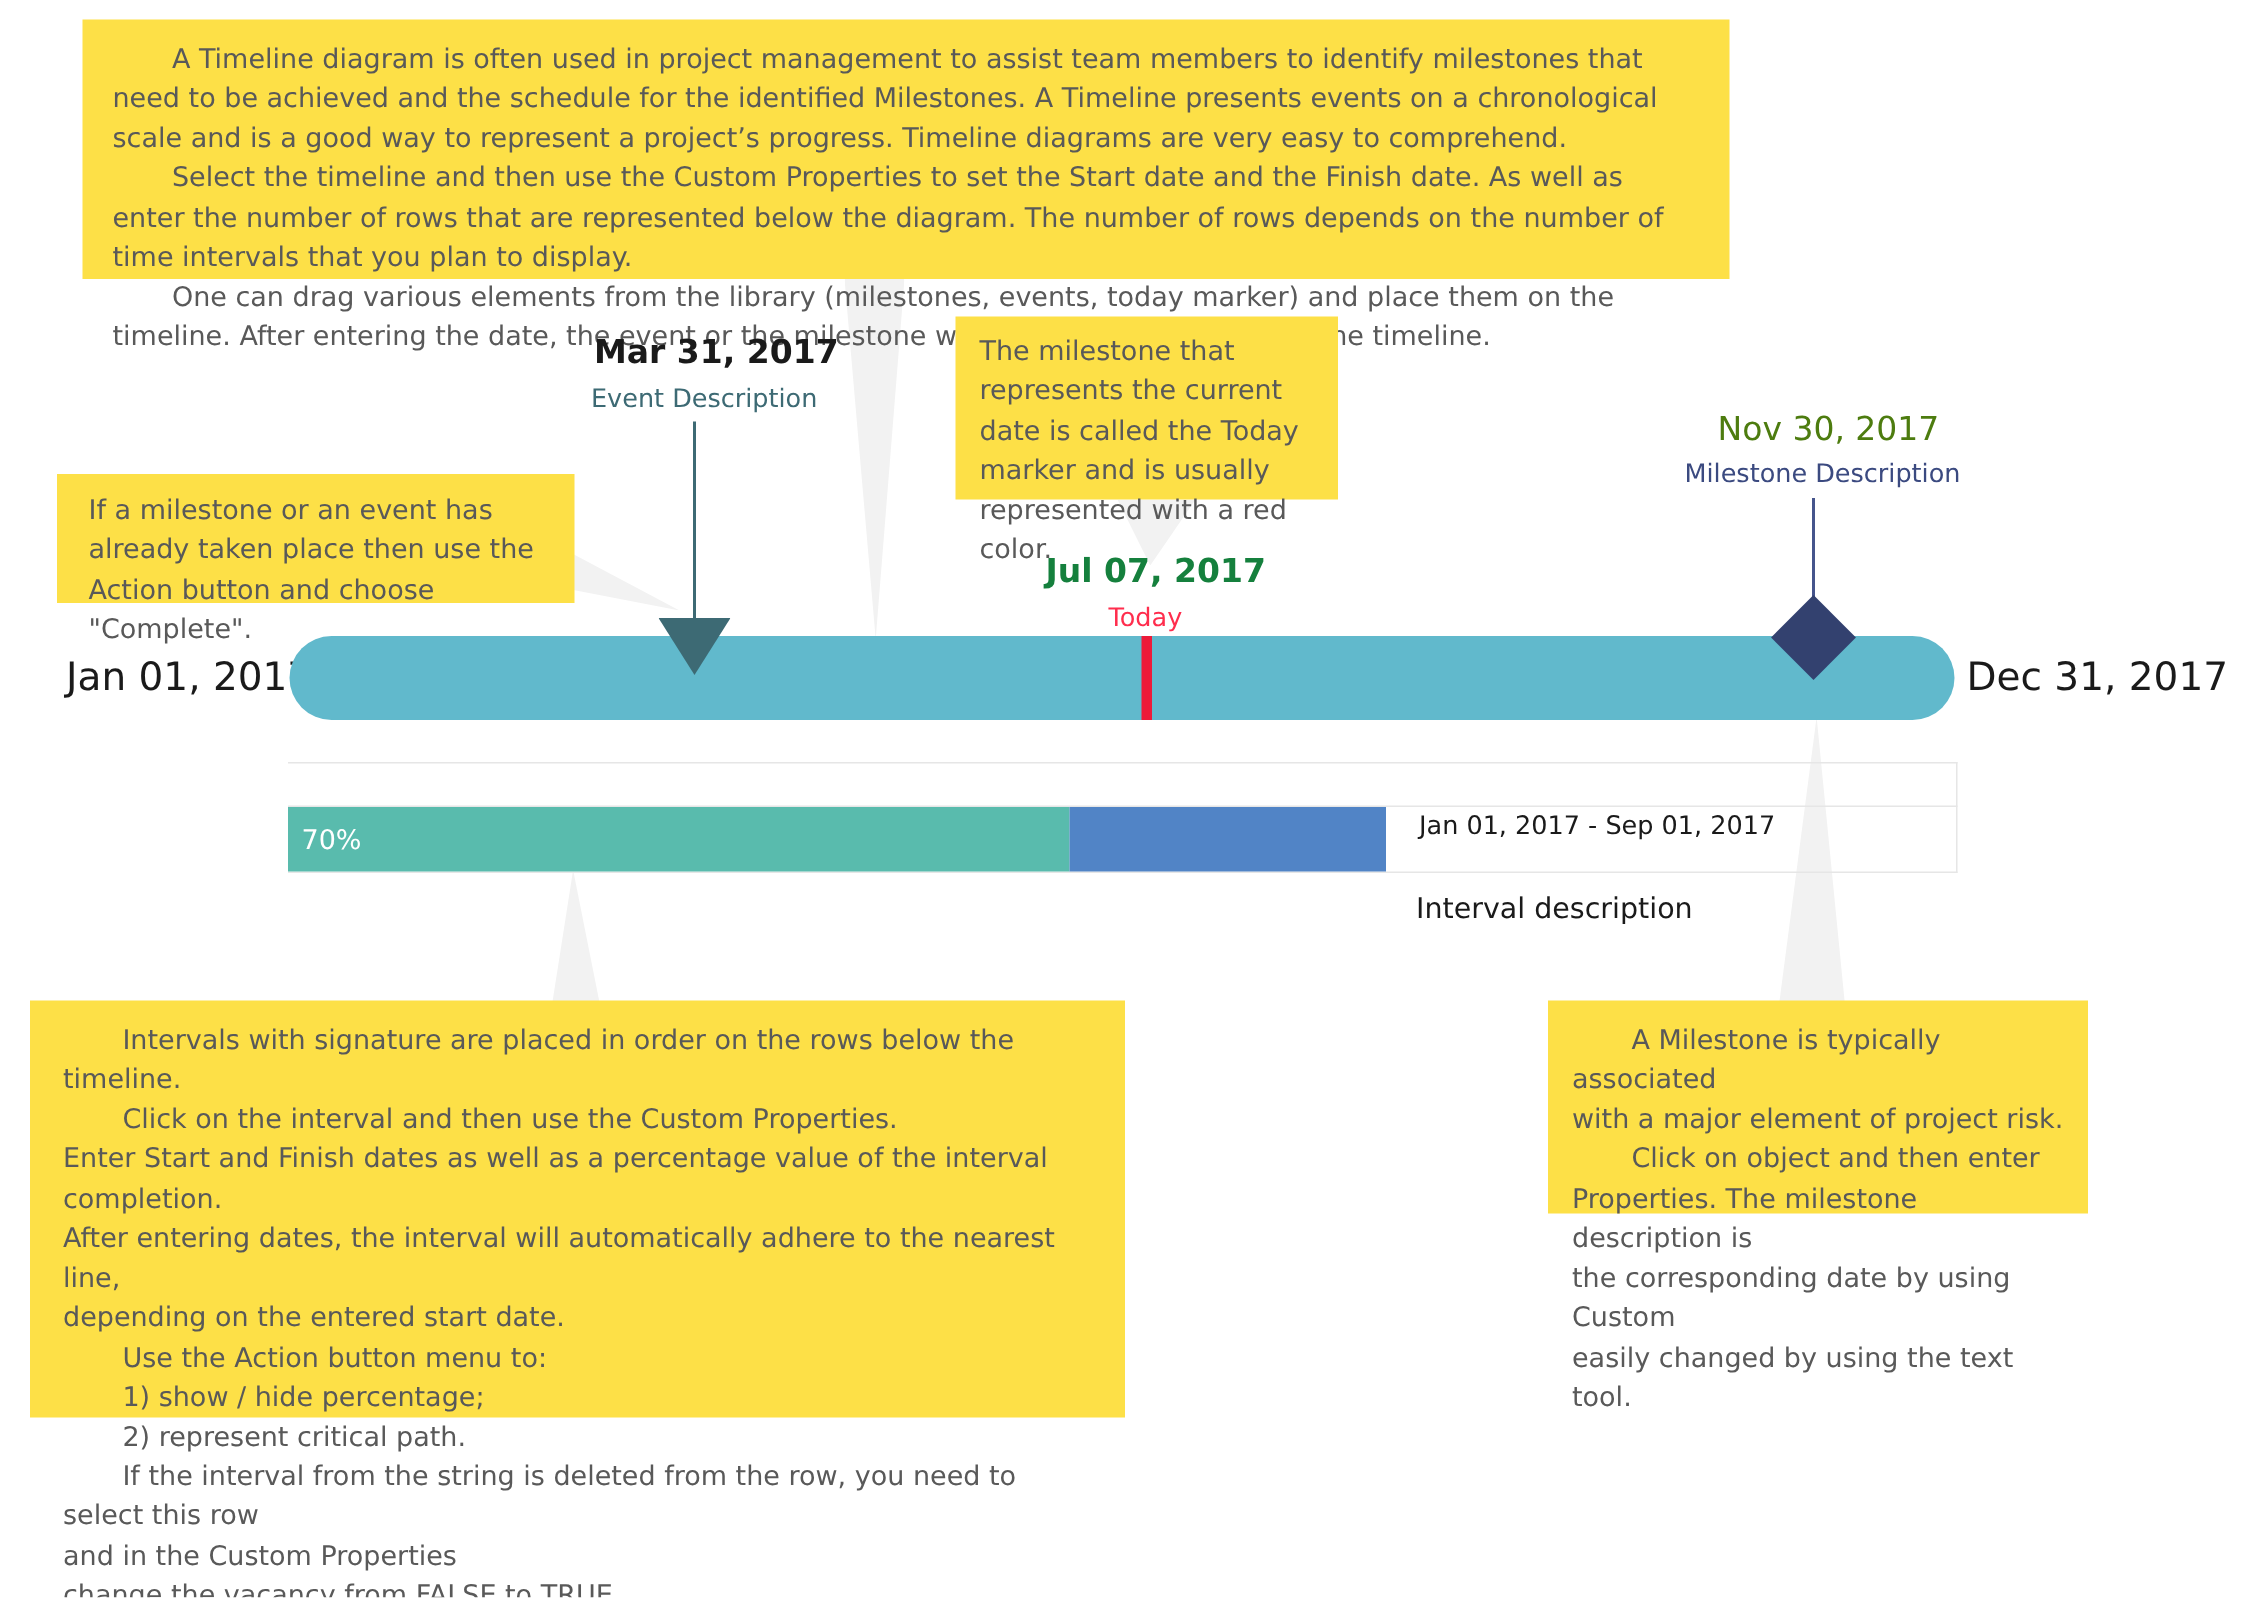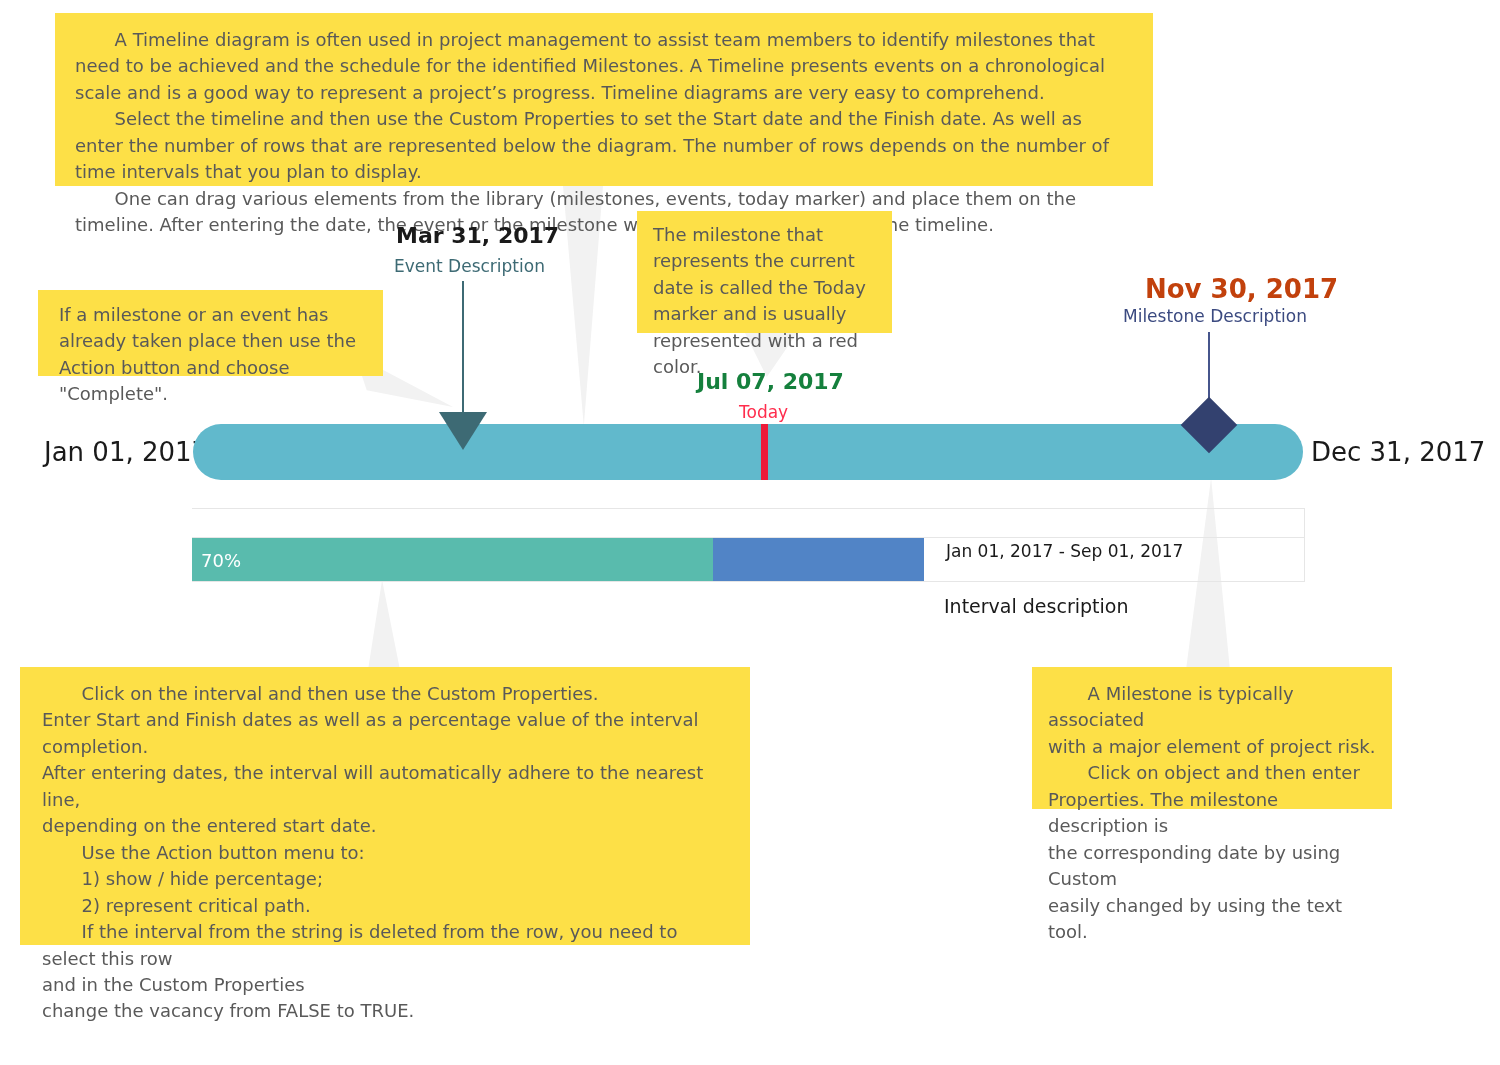--- a/index.html
+++ b/index.html
@@ -46,21 +46,21 @@
     top: 186px;
     width: 40px;
     height: 240px;
     background: #f2f2f2;
     clip-path: polygon(0% 0%, 100% 0%, 52% 100%);
   }
 
   
   #left-callout {
     left: 38px;
-    top: 290px;
+    top: 316px;
     width: 345px;
     height: 86px;
     padding: 12px 14px 10px 21px;
   }
   #left-callout-tail {
     left: 355px;
     top: 355px;
     width: 98px;
     height: 52px;
     background: #f2f2f2;
@@ -214,23 +214,23 @@
     top: 405px;
     width: 40px;
     height: 40px;
     background: #33416f;
     transform: rotate(45deg);
   }
   #milestone-date {
     position: absolute;
     left: 1145px;
     top: 274px;
-    font-size: 26px;
-    font-weight: bold;
-    color: #c2410c;
+    font-size: 22px;
+    font-weight: normal;
+    color: #4d7c0f;
     white-space: nowrap;
   }
   #milestone-desc {
     position: absolute;
     left: 1123px;
     top: 306px;
     font-size: 17px;
     color: #3b4a80;
     white-space: nowrap;
   }
@@ -321,20 +321,21 @@
     <p>If a milestone or an event has already taken place then use the Action button and choose "Complete".</p>
   </div>
 
   <div id="today-callout-tail" class="tail"></div>
   <div id="today-callout" class="callout">
     <p>The milestone that represents the current date is called the Today marker and is usually represented with a red color.</p>
   </div>
 
   <div id="intervals-callout-tail" class="tail"></div>
   <div id="intervals-callout" class="callout">
+    <p class="indent">Intervals with signature are placed in order on the rows below the timeline.</p>
     <p class="indent">Click on the interval and then use the Custom Properties.</p>
     <p>Enter Start and Finish dates as well as a percentage value of the interval completion.</p>
     <p>After entering dates, the interval will automatically adhere to the nearest line,</p>
     <p>depending on the entered start date.</p>
     <p class="indent">Use the Action button menu to:</p>
     <p class="indent">1) show / hide percentage;</p>
     <p class="indent">2) represent critical path.</p>
     <p class="indent">If the interval from the string is deleted from the row, you need to select this row</p>
     <p>and in the Custom Properties</p>
     <p>change the vacancy from FALSE to TRUE.</p>

